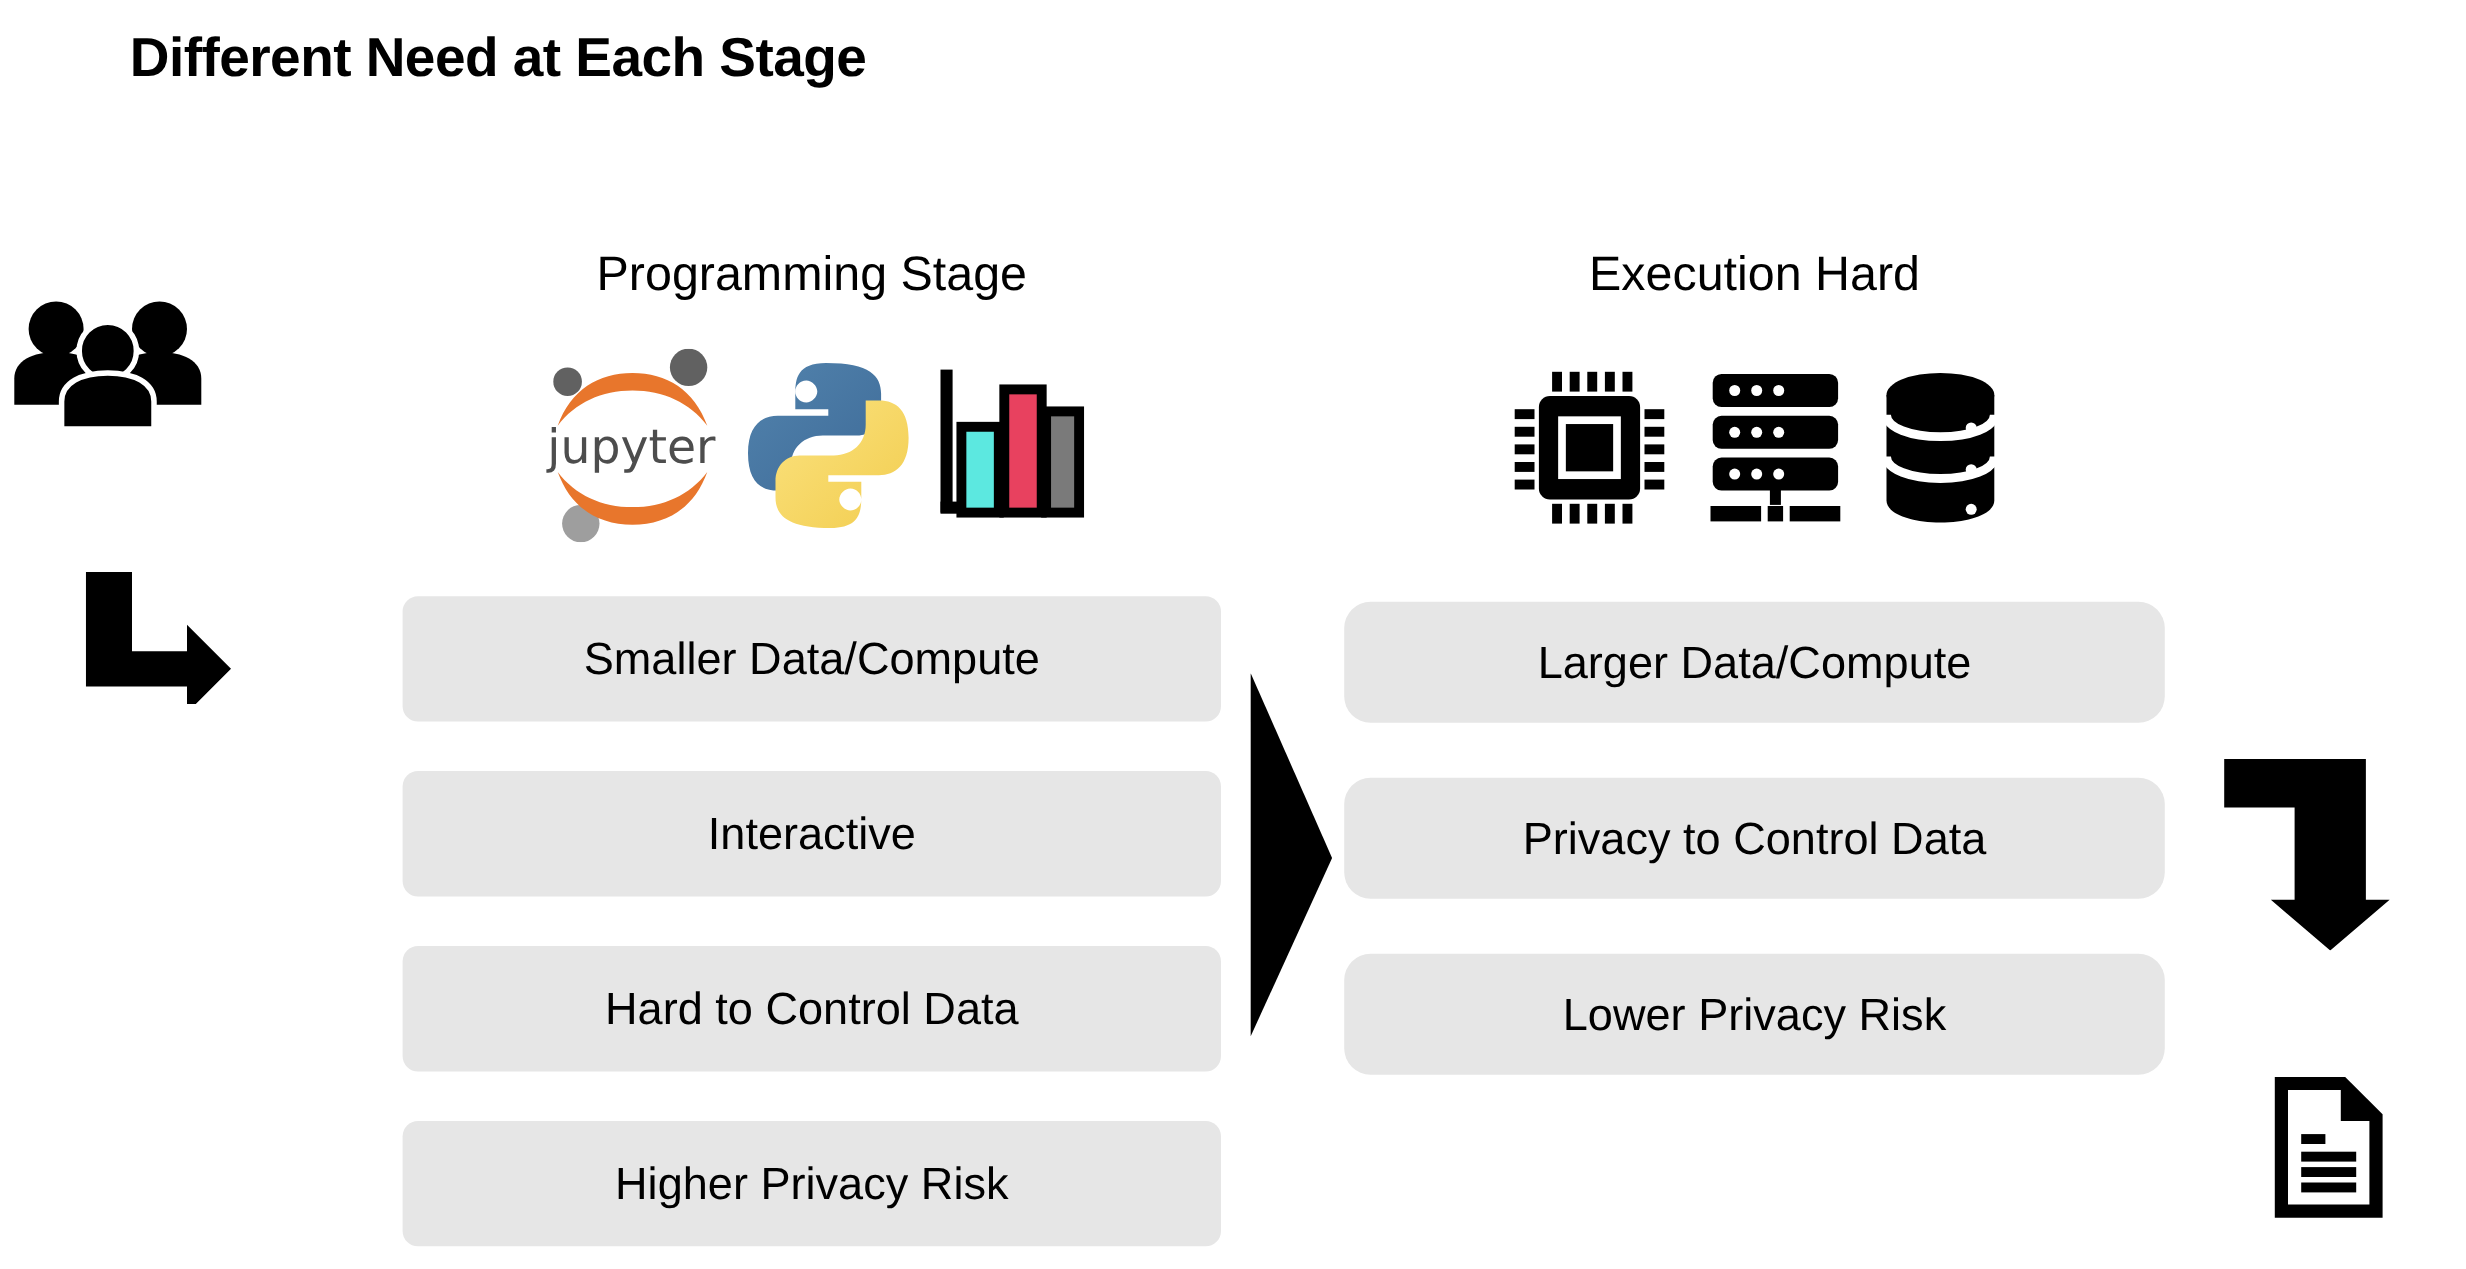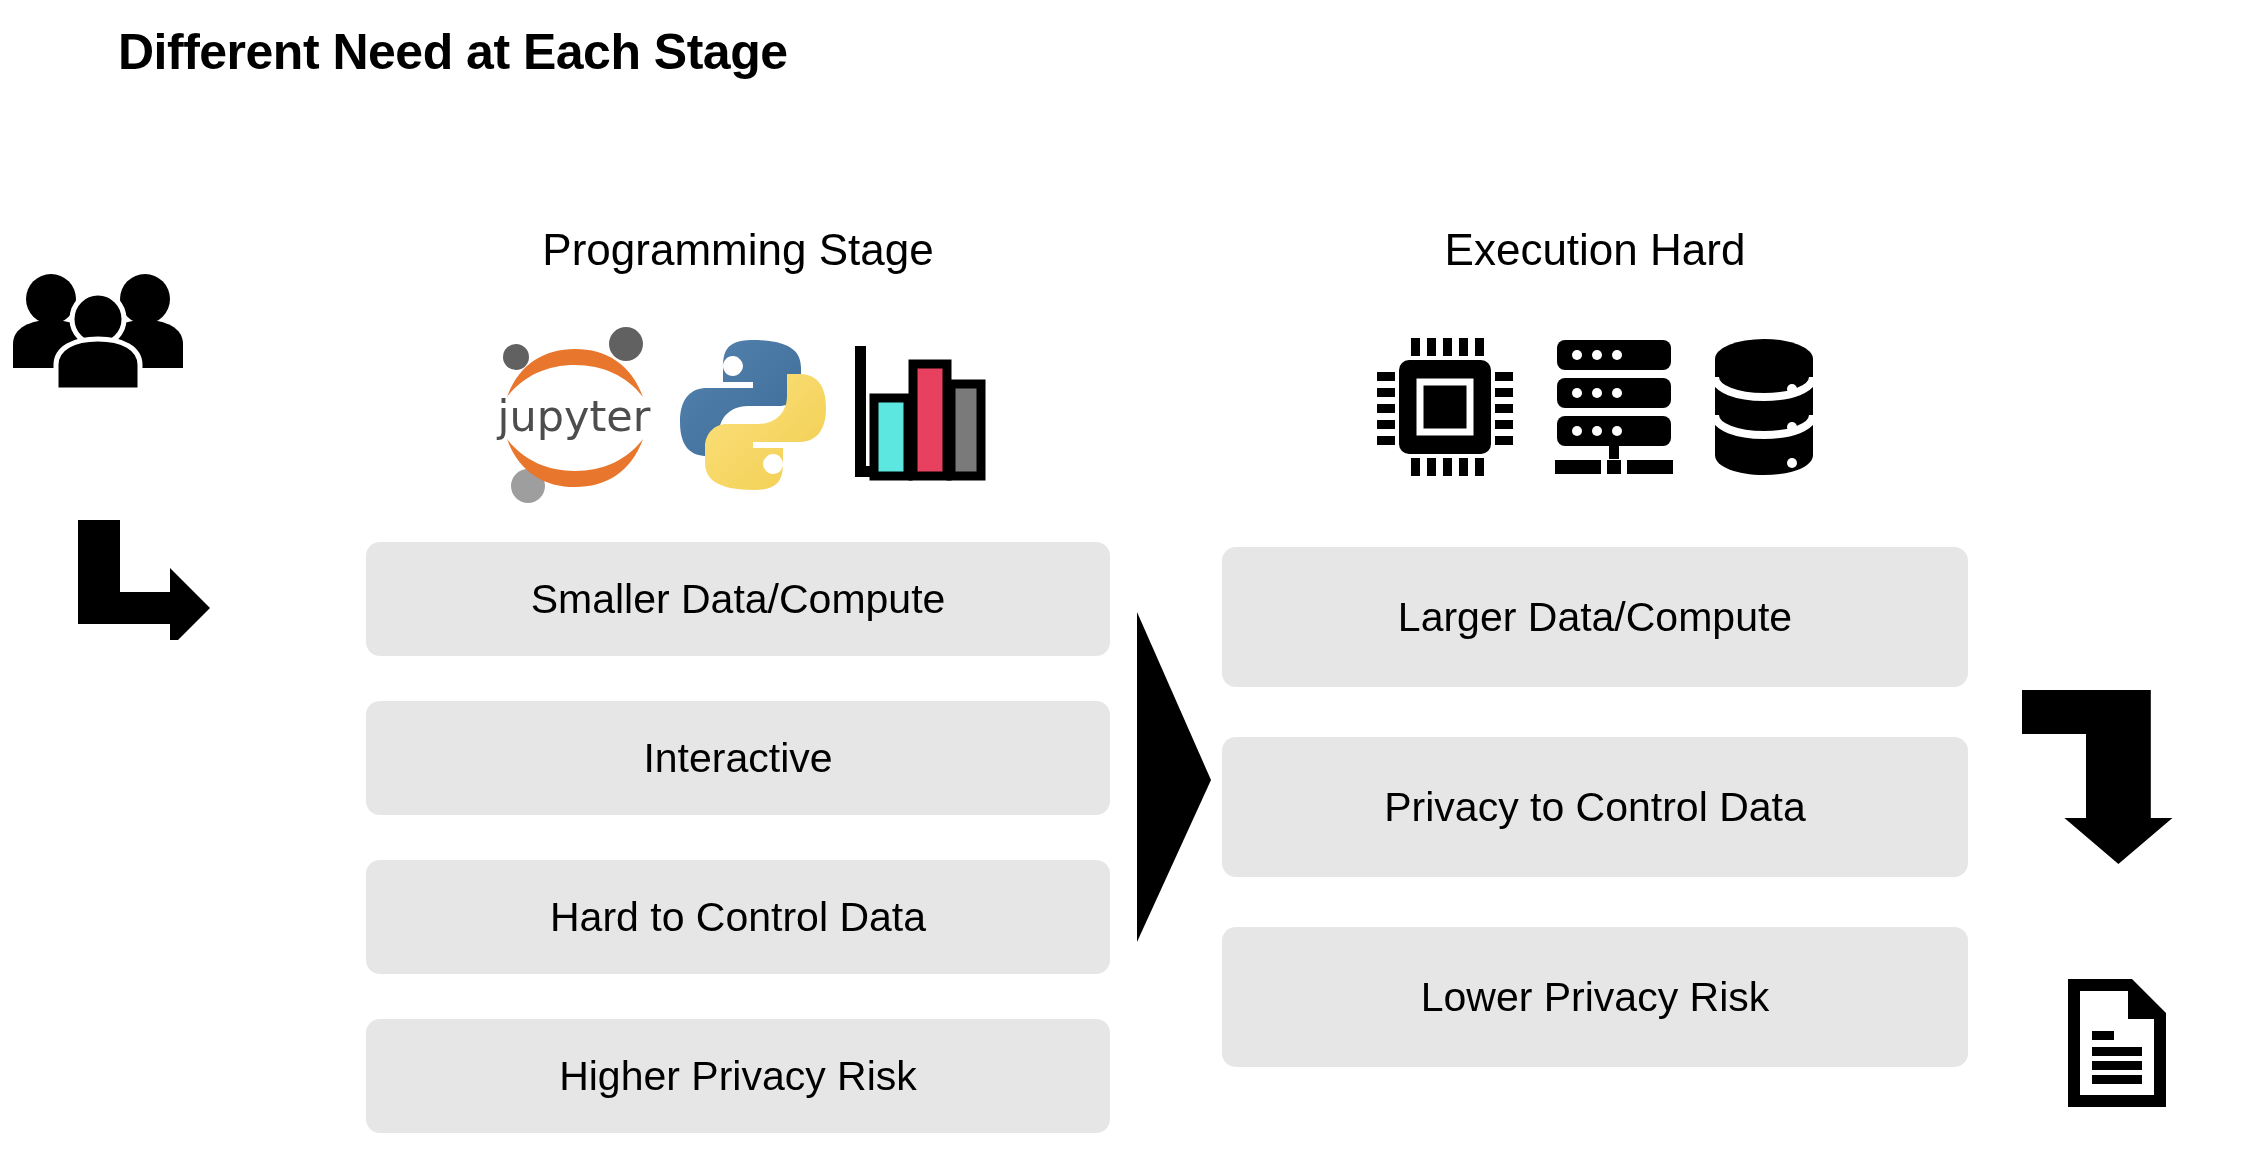--- a/index.html
+++ b/index.html
@@ -48,21 +48,21 @@
   .stage-header.exec { left: 1222px; top: 225px; width: 746px; }
 
   
   .icon-strip {
     position: absolute;
     display: flex;
     align-items: center;
     justify-content: center;
     gap: 14px;
   }
-  .icon-strip.prog { left: 366px; top: 326px; width: 744px; height: 182px; }
+  .icon-strip.prog { left: 366px; top: 316px; width: 744px; height: 182px; }
   .icon-strip.exec { left: 1222px; top: 318px; width: 746px; height: 182px; gap: 38px; }
 
   .icon-box { display: block; }
 
   
   .col {
     position: absolute;
     display: flex;
     flex-direction: column;
   }
@@ -75,21 +75,21 @@
     display: flex;
     align-items: center;
     justify-content: center;
     color: #000000;
     font-size: 41px;
     font-weight: 400;
     white-space: nowrap;
     margin-top: 20px;
   }
   .col.left .row-pill  { height: 114px; margin-bottom: 25px; }
-  .col.right .row-pill { height: 140px; margin-bottom: 30px; }
+  .col.right .row-pill { height: 110px; margin-bottom: 30px; border-radius: 24px; }
   .col.left .row-pill:last-child,
   .col.right .row-pill:last-child { margin-bottom: 0; }
 
   
   .center-arrow {
     position: absolute;
     left: 1133px;
     top: 612px;
     width: 78px;
     height: 330px;

